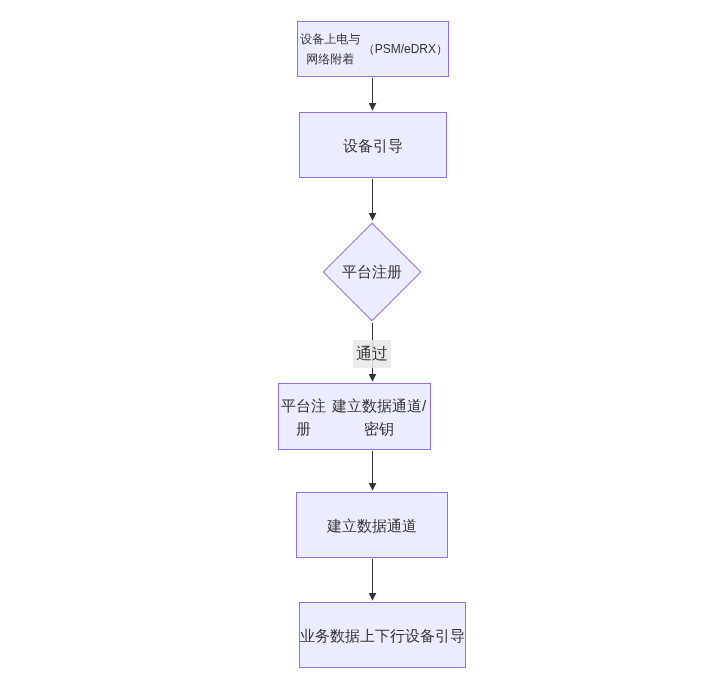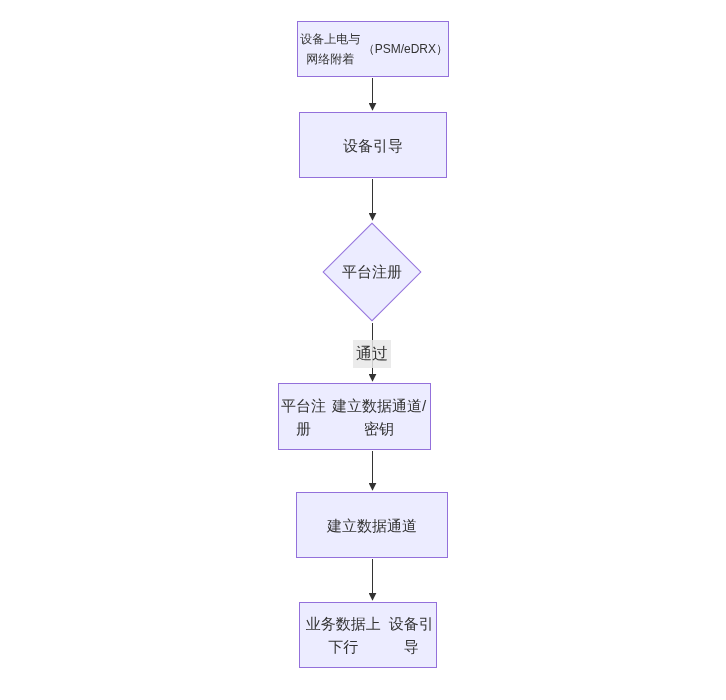--- a/index.html
+++ b/index.html
@@ -72,21 +72,21 @@
     line-height: 24px;
     padding: 2px 3px;
     z-index: 3;
     white-space: nowrap;
   }
   
   .n1 { left: 297px; top: 21px;  width: 152px; height: 56px; }
   .n2 { left: 299px; top: 112px; width: 148px; height: 66px; }
   .n4 { left: 278px; top: 383px; width: 153px; height: 67px; }
   .n5 { left: 296px; top: 492px; width: 152px; height: 66px; text-align: right; }
-  .n6 { left: 299px; top: 602px; width: 138px; height: 66px; }
+  .n6 { left: 299px; top: 602px; width: 167px; height: 66px; }
 </style>
 </head>
 <body>
 
 <div class="canvas">
 
   <svg class="arrows" width="726" height="700" viewBox="0 0 726 700" xmlns="http://www.w3.org/2000/svg">
     <defs>
       <marker id="arrowhead" viewBox="0 0 10 10" refX="9" refY="5" markerWidth="8" markerHeight="8" orient="auto-start-reverse">
         <path d="M 0 0 L 10 5 L 0 10 z" fill="#333333"></path>

